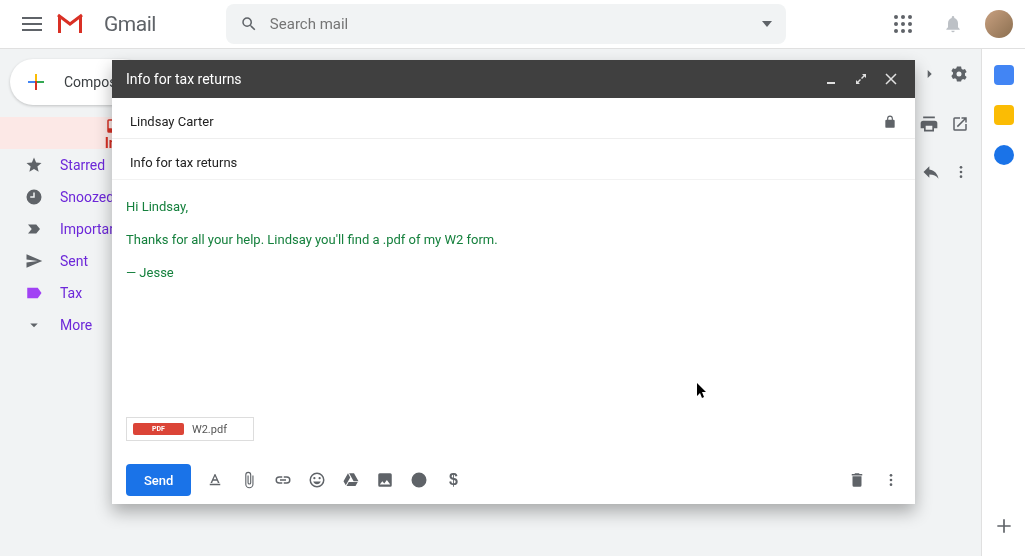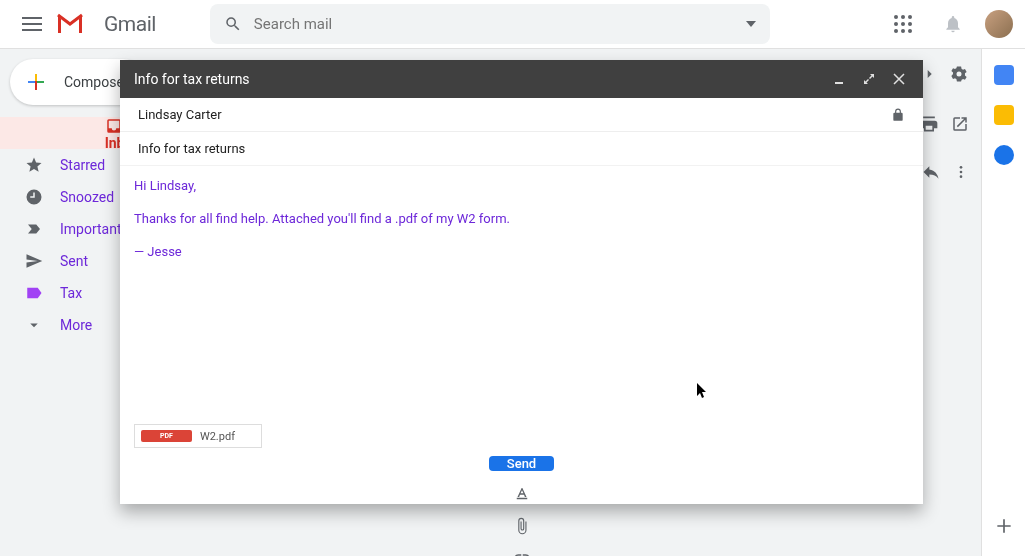--- a/index.html
+++ b/index.html
@@ -3,21 +3,21 @@
 <meta charset="utf-8">
 <style>
 * { margin: 0; padding: 0; box-sizing: border-box; font-family: 'Roboto', Arial, sans-serif; }
 body { background: #f1f3f4; width: 1025px; height: 556px; overflow: hidden; position: relative; }
 
 
 .header { height: 49px; display: flex; align-items: center; padding: 0 12px; background: #fff; border-bottom: 1px solid #e0e0e0; }
 .hamburger { width: 40px; height: 40px; display: flex; align-items: center; justify-content: center; cursor: pointer; border-radius: 50%; }
 .logo-wrap { display: flex; align-items: center; margin-left: 4px; margin-right: 50px; }
 .logo-text { font-size: 21px; color: #5f6368; margin-left: 20px; letter-spacing: -0.5px; }
-.search-bar { flex: 0 0 560px; height: 40px; background: #f1f3f4; border-radius: 8px; display: flex; align-items: center; padding: 0 14px; margin-left: 4px; }
+.search-bar { flex: 0 0 560px; height: 40px; background: #f1f3f4; border-radius: 8px; display: flex; align-items: center; padding: 0 14px; margin-left: 20px; }
 .search-bar input { border: none; background: transparent; outline: none; font-size: 15px; color: #5f6368; margin-left: 12px; flex: 1; }
 .search-dropdown { margin-left: auto; }
 .header-right { margin-left: auto; display: flex; align-items: center; gap: 14px; }
 .icon-btn { width: 36px; height: 36px; display: flex; align-items: center; justify-content: center; cursor: pointer; border-radius: 50%; color: #5f6368; }
 .avatar { width: 28px; height: 28px; border-radius: 50%; background: linear-gradient(135deg, #c8a080, #8b6f50); }
 
 
 .sidebar { position: absolute; top: 49px; left: 0; width: 220px; padding-top: 10px; }
 .compose-btn { margin: 0 0 12px 10px; height: 46px; padding: 0 22px 0 14px; background: #fff; border: none; border-radius: 24px; box-shadow: 0 1px 3px rgba(0,0,0,0.2); display: flex; align-items: center; cursor: pointer; font-size: 14px; color: #3c4043; }
 .compose-plus { margin-right: 16px; }
@@ -28,32 +28,32 @@
 
 
 .toolbar-right { position: absolute; right: 56px; top: 64px; display: flex; flex-direction: column; gap: 8px; align-items: flex-end; }
 .toolbar-row { display: flex; gap: 12px; color: #5f6368; align-items: center; }
 
 
 .side-panel { position: absolute; right: 0; top: 49px; width: 44px; height: 507px; border-left: 1px solid #e0e0e0; background: #fff; display: flex; flex-direction: column; align-items: center; padding-top: 16px; gap: 20px; }
 .side-icon { width: 20px; height: 20px; border-radius: 4px; }
 
 
-.compose-dialog { position: absolute; left: 120px; top: 60px; width: 803px; height: 444px; background: #fff; box-shadow: 0 8px 16px rgba(0,0,0,0.3); display: flex; flex-direction: column; }
+.compose-dialog { position: absolute; left: 112px; top: 60px; width: 803px; height: 444px; background: #fff; box-shadow: 0 8px 16px rgba(0,0,0,0.3); display: flex; flex-direction: column; gap: 7px; }
 .dialog-header { height: 38px; background: #404040; color: #fff; display: flex; align-items: center; padding: 0 14px; font-size: 14px; }
 .dialog-header-actions { margin-left: auto; display: flex; gap: 10px; }
 .dialog-hbtn { width: 20px; height: 20px; display: flex; align-items: center; justify-content: center; cursor: pointer; color: #e0e0e0; }
 .dialog-row { padding: 9px 18px; border-bottom: 1px solid #eee; font-size: 13px; color: #222; display: flex; align-items: center; }
 .dialog-row.subject { border-bottom: 1px solid #f2f2f2; }
 .lock-icon { margin-left: auto; color: #5f6368; }
-.dialog-body { flex: 1; padding: 10px 14px; font-size: 13px; color: #6d28d9; line-height: 1.6; }
+.dialog-body { flex: 1; padding: 10px 14px; font-size: 13px; color: #15803d; line-height: 1.6; }
 .dialog-body p { margin-bottom: 12px; }
 .attachment-chip { margin: 0 14px 8px; width: 128px; height: 24px; border: 1px solid #ddd; display: flex; align-items: center; padding: 0 6px; font-size: 11px; color: #555; }
 .pdf-badge { background: #db4437; color: #fff; font-size: 7px; padding: 2px 19px; border-radius: 2px; margin-right: 8px; font-weight: bold; }
-.dialog-footer { height: 48px; display: flex; align-items: center; padding: 0 14px; gap: 14px; flex-direction: column; }
+.dialog-footer { height: 48px; display: flex; align-items: center; padding: 0 14px; gap: 14px; }
 .send-btn { background: #1a73e8; color: #fff; border: none; height: 32px; padding: 0 18px; border-radius: 4px; font-size: 13px; font-weight: 500; cursor: pointer; }
 .fmt-icon { color: #5f6368; cursor: pointer; width: 20px; height: 20px; display: flex; align-items: center; justify-content: center; font-size: 16px; }
 .footer-right { margin-left: auto; display: flex; gap: 14px; }
 
 .cursor-arrow { position: absolute; left: 697px; top: 383px; pointer-events: none; }
 
 svg { display: block; }
 </style>
 </head>
 <body>
@@ -254,21 +254,21 @@
         <svg width="14" height="14" viewBox="0 0 24 24" fill="#5f6368">
           <path d="M18 8h-1V6a5 5 0 00-10 0v2H6a2 2 0 00-2 2v10a2 2 0 002 2h12a2 2 0 002-2V10a2 2 0 00-2-2zM9 6a3 3 0 016 0v2H9V6z"></path>
         </svg>
       </span>
   </div>
   <div class="dialog-row subject">
     <span>Info for tax returns</span>
   </div>
   <div class="dialog-body">
     <p>Hi Lindsay,</p>
-    <p>Thanks for all find help. Attached you'll find a .pdf of my W2 form.</p>
+    <p>Thanks for all your help. Lindsay you'll find a .pdf of my W2 form.</p>
     <p>— Jesse</p>
   </div>
   <div class="attachment-chip">
     <span class="pdf-badge">PDF</span>
     <span>W2.pdf</span>
   </div>
   <div class="dialog-footer">
     <button class="send-btn">Send</button>
     <span class="fmt-icon">
         <svg width="18" height="18" viewBox="0 0 24 24" fill="currentColor">

